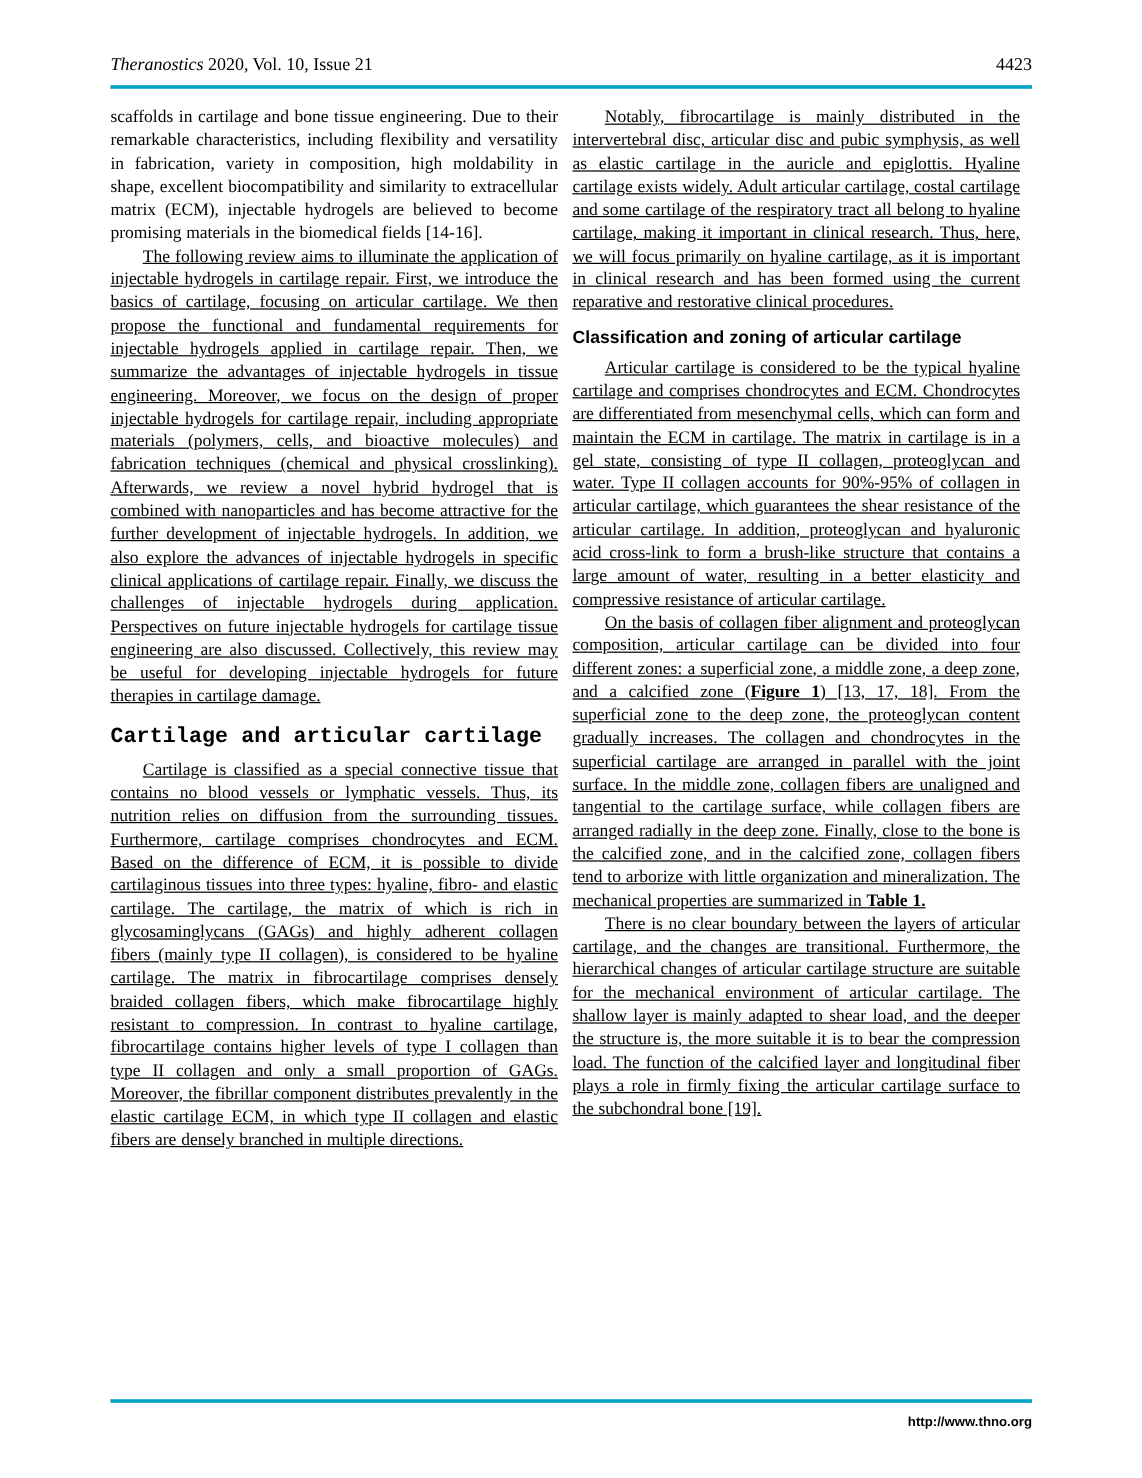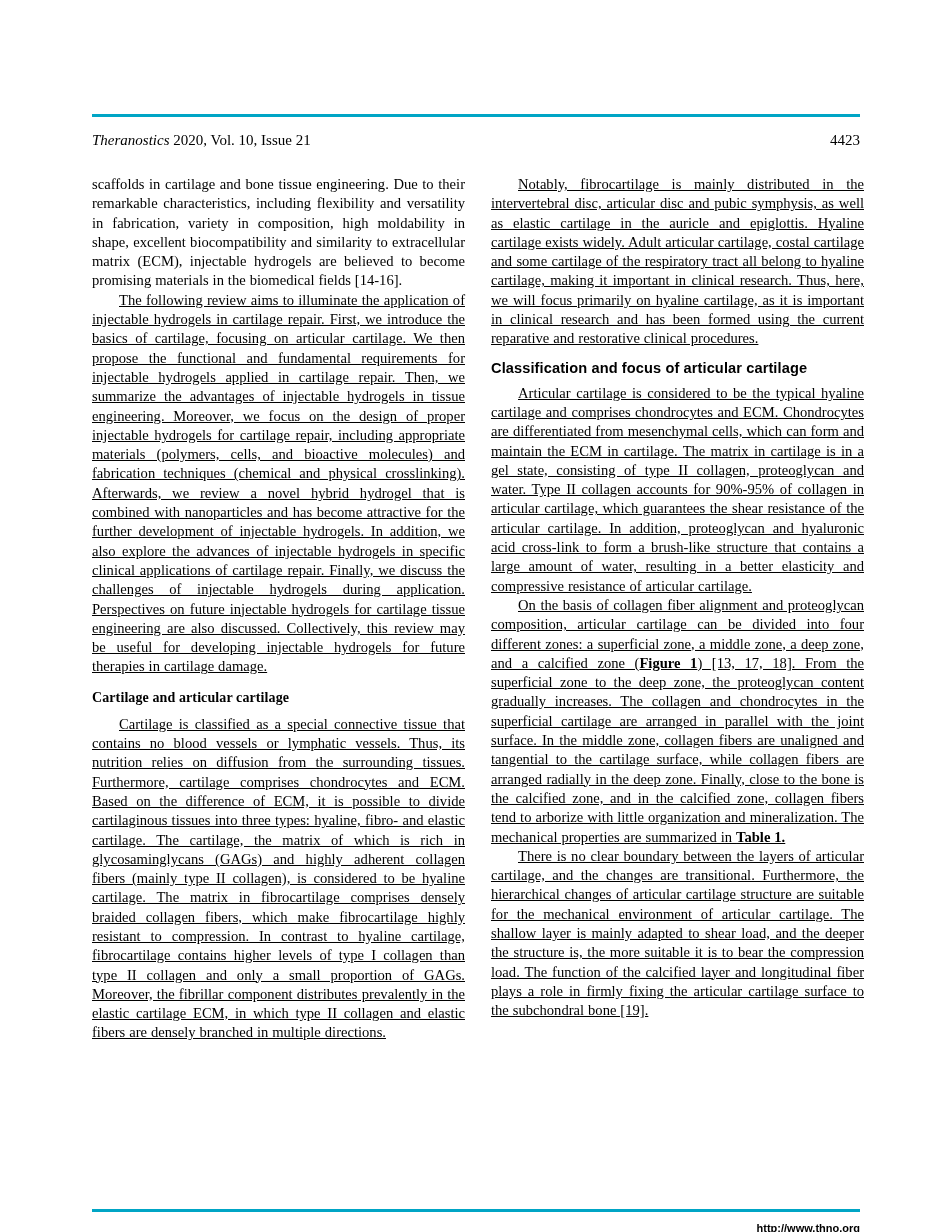--- a/index.html
+++ b/index.html
@@ -1,16 +1,16 @@
 <!DOCTYPE html>
 <html style="--accent: #00A5C5; --ink: #000000;"><head>
 <meta charset="utf-8">
 <style>
   :root { --accent: #00A5C5; --ink: #000000; }
-  * { box-sizing: border-box; margin-top: 43px; }
+  * { box-sizing: border-box; }
   html, body { margin: 0; padding: 0; }
   body {
     width: 952px; height: 1232px;
     background: #ffffff;
     font-family: "Liberation Serif", serif;
     color: var(--ink);
     position: relative;
     overflow: hidden;
   }
   .page-header {
@@ -21,35 +21,35 @@
   .journal-title { font-style: italic; }
   .page-number { font-size: 15px; }
   .rule {
     position: absolute; left: 92px; right: 92px; height: 3px;
     background: var(--accent);
   }
   .rule.header-rule { top: 71px; }
   .rule.footer-rule { top: 1166px; }
   .page-body {
     position: absolute; left: 92px; right: 92px; top: 89px;
-    display: flex; gap: 26px;
+    display: flex; gap: 12px;
   }
   .col { width: 373px; flex: 0 0 373px; }
   .para {
     margin: 0;
     font-size: 14.6px;
     line-height: 19.3px;
     text-align: justify;
     word-spacing: 0.3px;
   }
   .para.indent { text-indent: 27px; text-decoration: underline; }
   .bold { font-weight: bold; }
   .section-heading {
-    font-family: Liberation Serif, serif;
-    font-size: 14px;
+    font-family: Liberation Mono, monospace;
+    font-size: 18px;
     font-weight: bold;
     margin: 13px 0 9px 0;
     letter-spacing: 0.1px;
   }
   .subsection-heading {
     font-family: "Liberation Sans", sans-serif;
     font-size: 14.6px;
     font-weight: bold;
     margin: 11px 0 8px 0;
     letter-spacing: 0.1px;
@@ -77,21 +77,21 @@
 
 <main class="page-body">
   <div class="col">
       <p class="para"><span>scaffolds in cartilage and bone tissue engineering. Due to their remarkable characteristics, including flexibility and versatility in fabrication, variety in composition, high moldability in shape, excellent biocompatibility and similarity to extracellular matrix (ECM), injectable hydrogels are believed to become promising materials in the biomedical fields [14-16].</span></p>
       <p class="para indent"><span>The following review aims to illuminate the application of injectable hydrogels in cartilage repair. First, we introduce the basics of cartilage, focusing on articular cartilage. We then propose the functional and fundamental requirements for injectable hydrogels applied in cartilage repair. Then, we summarize the advantages of injectable hydrogels in tissue engineering. Moreover, we focus on the design of proper injectable hydrogels for cartilage repair, including appropriate materials (polymers, cells, and bioactive molecules) and fabrication techniques (chemical and physical crosslinking). Afterwards, we review a novel hybrid hydrogel that is combined with nanoparticles and has become attractive for the further development of injectable hydrogels. In addition, we also explore the advances of injectable hydrogels in specific clinical applications of cartilage repair. Finally, we discuss the challenges of injectable hydrogels during application. Perspectives on future injectable hydrogels for cartilage tissue engineering are also discussed. Collectively, this review may be useful for developing injectable hydrogels for future therapies in cartilage damage.</span></p>
       <h1 class="section-heading">Cartilage and articular cartilage</h1>
       <p class="para indent"><span>Cartilage is classified as a special connective tissue that contains no blood vessels or lymphatic vessels. Thus, its nutrition relies on diffusion from the surrounding tissues. Furthermore, cartilage comprises chondrocytes and ECM. Based on the difference of ECM, it is possible to divide cartilaginous tissues into three types: hyaline, fibro- and elastic cartilage. The cartilage, the matrix of which is rich in glycosaminglycans (GAGs) and highly adherent collagen fibers (mainly type II collagen), is considered to be hyaline cartilage. The matrix in fibrocartilage comprises densely braided collagen fibers, which make fibrocartilage highly resistant to compression. In contrast to hyaline cartilage, fibrocartilage contains higher levels of type I collagen than type II collagen and only a small proportion of GAGs. Moreover, the fibrillar component distributes prevalently in the elastic cartilage ECM, in which type II collagen and elastic fibers are densely branched in multiple directions.</span></p>
     </div>
   <div class="col">
       <p class="para indent"><span>Notably, fibrocartilage is mainly distributed in the intervertebral disc, articular disc and pubic symphysis, as well as elastic cartilage in the auricle and epiglottis. Hyaline cartilage exists widely. Adult articular cartilage, costal cartilage and some cartilage of the respiratory tract all belong to hyaline cartilage, making it important in clinical research. Thus, here, we will focus primarily on hyaline cartilage, as it is important in clinical research and has been formed using the current reparative and restorative clinical procedures.</span></p>
-      <h2 class="subsection-heading">Classification and focus of articular cartilage</h2>
+      <h2 class="subsection-heading">Classification and zoning of articular cartilage</h2>
       <p class="para indent"><span>Articular cartilage is considered to be the typical hyaline cartilage and comprises chondrocytes and ECM. Chondrocytes are differentiated from mesenchymal cells, which can form and maintain the ECM in cartilage. The matrix in cartilage is in a gel state, consisting of type II collagen, proteoglycan and water. Type II collagen accounts for 90%-95% of collagen in articular cartilage, which guarantees the shear resistance of the articular cartilage. In addition, proteoglycan and hyaluronic acid cross-link to form a brush-like structure that contains a large amount of water, resulting in a better elasticity and compressive resistance of articular cartilage.</span></p>
       <p class="para indent"><span>On the basis of collagen fiber alignment and proteoglycan composition, articular cartilage can be divided into four different zones: a superficial zone, a middle zone, a deep zone, and a calcified zone (</span><span class="bold">Figure 1</span><span>) [13, 17, 18]. From the superficial zone to the deep zone, the proteoglycan content gradually increases. The collagen and chondrocytes in the superficial cartilage are arranged in parallel with the joint surface. In the middle zone, collagen fibers are unaligned and tangential to the cartilage surface, while collagen fibers are arranged radially in the deep zone. Finally, close to the bone is the calcified zone, and in the calcified zone, collagen fibers tend to arborize with little organization and mineralization. The mechanical properties are summarized in </span><span class="bold">Table 1.</span></p>
       <p class="para indent"><span>There is no clear boundary between the layers of articular cartilage, and the changes are transitional. Furthermore, the hierarchical changes of articular cartilage structure are suitable for the mechanical environment of articular cartilage. The shallow layer is mainly adapted to shear load, and the deeper the structure is, the more suitable it is to bear the compression load. The function of the calcified layer and longitudinal fiber plays a role in firmly fixing the articular cartilage surface to the subchondral bone [19].</span></p>
     </div>
 </main>
 
 <div class="rule footer-rule"></div>
 
 <a class="footer-url" href="#">http://www.thno.org</a>
 

